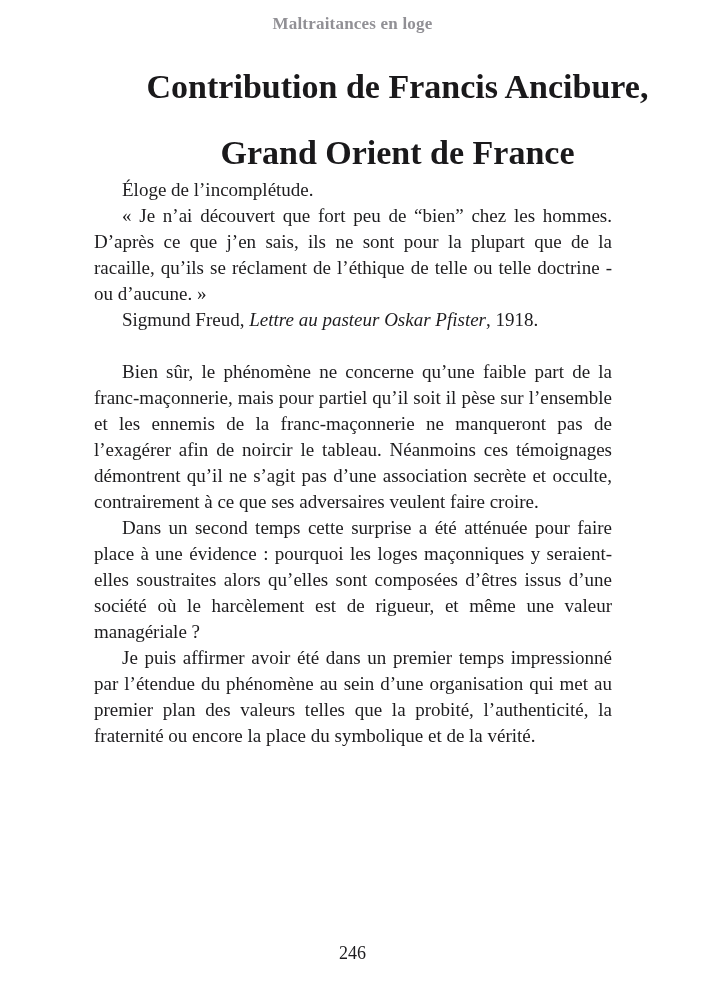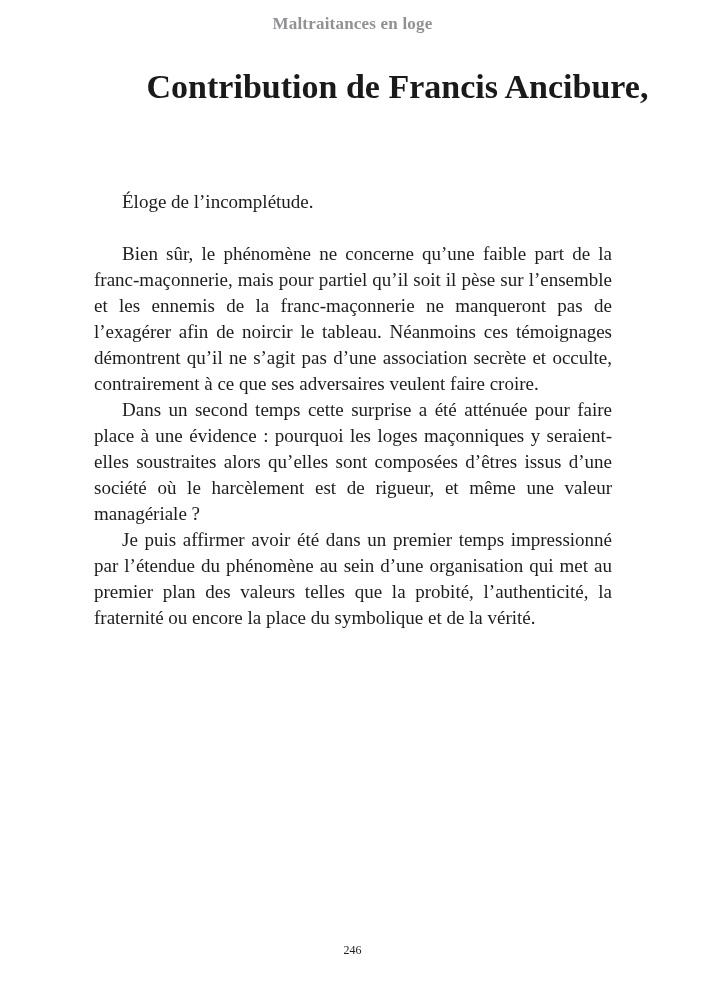--- a/index.html
+++ b/index.html
@@ -48,51 +48,53 @@
     font-size: 19px;
     line-height: 26px;
     text-align: justify;
   }
   .content p {
     margin: 0;
     text-indent: 28px;
   }
   .epigraph-block {
     margin-bottom: 26px;
-    margin-top: 12px;
   }
   .attribution em {
     font-style: italic;
   }
   .page-number {
     position: absolute;
     top: 943px;
     left: 0;
     width: 100%;
     text-align: center;
-    font-size: 12px;
+    font-size: 18px;
     color: #1d1c1e;
   }
 </style>
 </head>
 <body>
 
 <div class="page">
 
   <div class="running-head">Maltraitances en loge</div>
 
   <h1 class="chapter-title">
     <span>Contribution de Francis Ancibure,</span><br>
     <br>
+    <span>Grand Orient de France</span>
   </h1>
 
   <div class="content">
 
     <div class="epigraph-block">
       <p>Éloge de l’incomplétude.</p>
+      <p>« Je n’ai découvert que fort peu de “bien” chez les hommes. D’après ce que j’en sais, ils ne sont pour la plupart que de la racaille, qu’ils se réclament de l’éthique de telle ou telle doctrine - ou d’aucune. »</p>
+      <p class="attribution"><span>Sigmund Freud, </span><em>Lettre au pasteur Oskar Pfister</em><span>, 1918.</span></p>
     </div>
 
     <div>
       <p>Bien sûr, le phénomène ne concerne qu’une faible part de la franc-maçonnerie, mais pour partiel qu’il soit il pèse sur l’ensemble et les ennemis de la franc-maçonnerie ne manqueront pas de l’exagérer afin de noircir le tableau. Néanmoins ces témoignages démontrent qu’il ne s’agit pas d’une association secrète et occulte, contrairement à ce que ses adversaires veulent faire croire.</p>
       <p>Dans un second temps cette surprise a été atténuée pour faire place à une évidence : pourquoi les loges maçonniques y seraient-elles soustraites alors qu’elles sont composées d’êtres issus d’une société où le harcèlement est de rigueur, et même une valeur managériale ?</p>
       <p>Je puis affirmer avoir été dans un premier temps impressionné par l’étendue du phénomène au sein d’une organisation qui met au premier plan des valeurs telles que la probité, l’authenticité, la fraternité ou encore la place du symbolique et de la vérité.</p>
     </div>
 
   </div>
 

